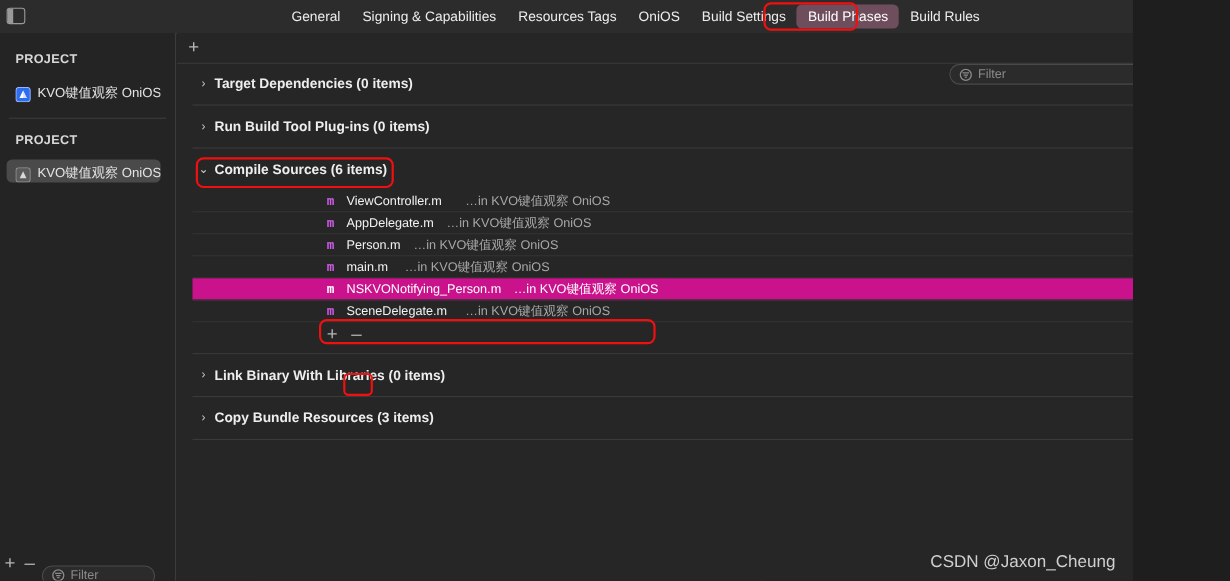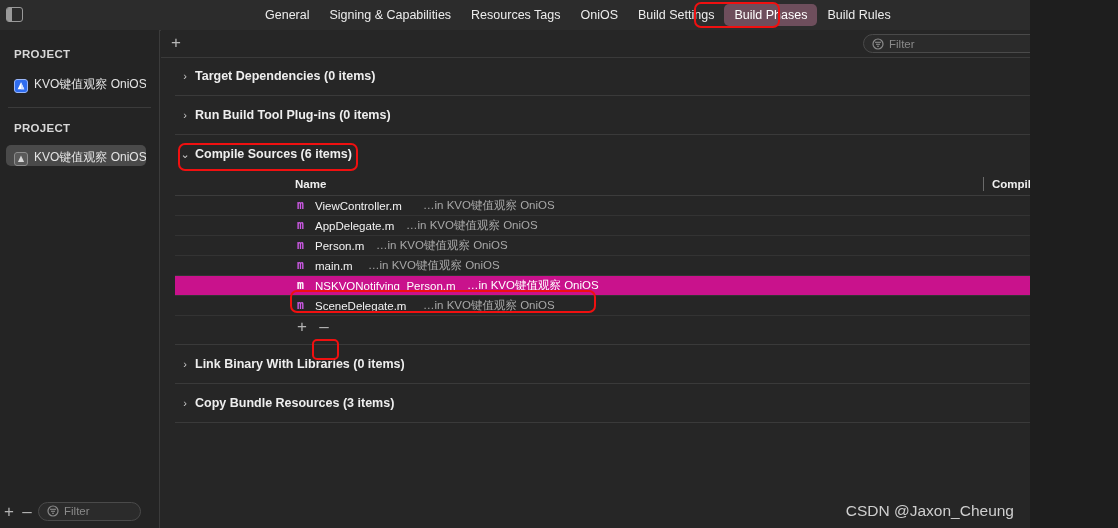--- a/index.html
+++ b/index.html
@@ -145,20 +145,21 @@
     height: 19px;
     border: 1px solid #4a4a4a;
     border-radius: 9.5px;
     background: #2b2b2b;
     display: flex;
     align-items: center;
     gap: 5px;
     padding: 0 8px;
     box-sizing: border-box;
     cursor: text;
+    margin-top: 24px;
   }
   .filter-field .fi { flex: 0 0 auto; display: block; }
   .filter-text {
     font-size: 11.5px;
     color: #8a8a8a;
   }
   .sb-filter { width: 103px; margin-left: 2px; }
 
   
   .main {
@@ -430,24 +431,20 @@
               <path d="M2.5 3.5 h8 l-0.8 9.2 a0.8 0.8 0 0 1 -0.8 0.7 h-4.8 a0.8 0.8 0 0 1 -0.8 -0.7 z" fill="none" stroke="#9b9b9b" stroke-width="1"></path>
               <line x1="1" y1="3.3" x2="12" y2="3.3" stroke="#9b9b9b" stroke-width="1.1"></line>
               <path d="M4.7 3.2 v-1.2 a0.7 0.7 0 0 1 0.7 -0.7 h2.2 a0.7 0.7 0 0 1 0.7 0.7 v1.2" fill="none" stroke="#9b9b9b" stroke-width="1"></path>
               <line x1="5.2" y1="5.4" x2="5.4" y2="11.3" stroke="#9b9b9b" stroke-width="0.9"></line>
               <line x1="7.8" y1="5.4" x2="7.6" y2="11.3" stroke="#9b9b9b" stroke-width="0.9"></line>
             </svg>
           </span>
         </div>
 
         <div class="filetable">
-          <div class="ft-header">
-            <span class="ft-col-name">Name</span>
-            <span class="ft-col-flags">Compiler Flags</span>
-          </div>
 
           <div class="ft-row">
             <span class="m-badge">m</span>
             <span class="ft-name">ViewController.m</span>
             <span class="ft-name ft-loc-wrap" style="left:auto;position:static;visibility:hidden;width:0"></span>
             <span class="ft-loc" style="position:absolute;left:243px">…in KVO键值观察 OniOS</span>
           </div>
 
           <div class="ft-row">
             <span class="m-badge">m</span>

